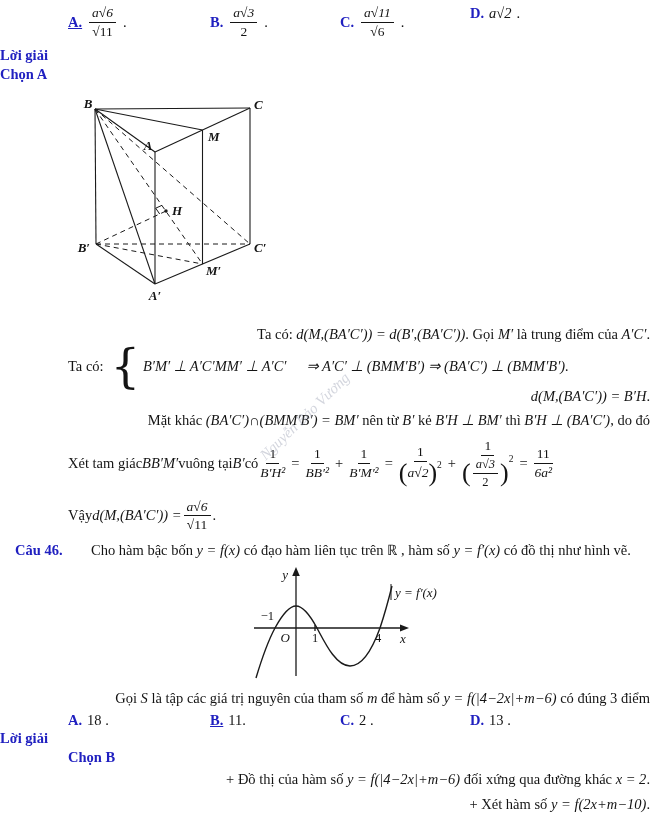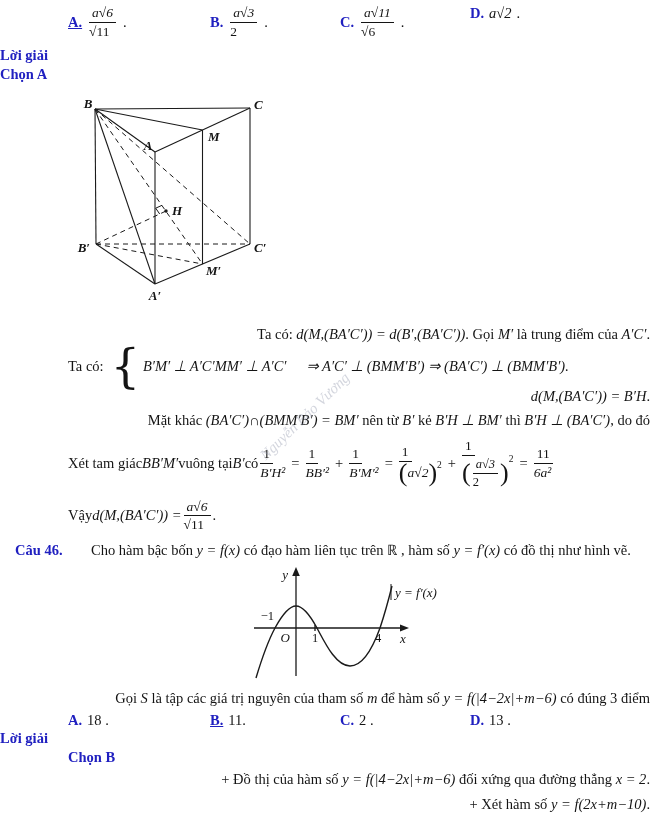--- a/index.html
+++ b/index.html
@@ -14,21 +14,21 @@
   .t{font-style:normal;}
   .ul{text-decoration:underline;}
   .para{margin:0 0 0 68px;line-height:21px;text-align:right;}
   .center{text-align:left;}
   
   .ansrow{position:relative;}
   .ansrow1{height:40px;}
   .ansrow2{height:18px;margin-top:3px;}
   .opt{position:absolute;top:0;display:flex;align-items:center;gap:5px;white-space:nowrap;}
   
-  .frac{display:inline-flex;flex-direction:column;align-items:flex-start;text-align:center;
+  .frac{display:inline-flex;flex-direction:column;align-items:center;text-align:center;
         vertical-align:middle;font-size:13.5px;line-height:1.18;margin:0 2px;}
   .frac .num{border-bottom:1px solid #141414;padding:0 3px 1px;}
   .frac .den{padding-top:1px;display:inline-flex;align-items:center;}
   .frac .frac{font-size:12.5px;}
   .bp{font-size:26px;font-weight:300;line-height:0.8;font-style:normal;}
   .supc{font-size:9.5px;align-self:flex-start;margin-top:-3px;font-style:normal;}
   .op{margin:0 4px;}
   
   .sysrow{display:flex;align-items:center;margin-left:68px;margin-top:2px;}
   .brace{font-size:46px;font-weight:200;line-height:0.85;margin:0 3px 0 7px;font-family:"DejaVu Serif",serif;}
@@ -249,18 +249,18 @@
     </span>
     <span class="opt" style="left:470px">
       <span class="blue">D.</span>
       <span class="t">13 .</span>
     </span>
   </div>
 
   <div class="center blue">Lời giải</div>
   <div class="blue" style="margin-left:68px;margin-top:2px">Chọn B</div>
 
-  <p class="para" style="margin-top:3px"><span class="t">+ Đồ thị của hàm số </span><span class="m">y = f(|4−2x|+m−6)</span><span class="t"> đối xứng qua đường thẳng </span><span class="m">x = 2</span><span class="t">.</span></p>
+  <p class="para" style="margin-top:3px"><span class="t">+ Đồ thị của hàm số </span><span class="m">y = f(|4−2x|+m−6)</span><span class="t"> đối xứng qua đường khác </span><span class="m">x = 2</span><span class="t">.</span></p>
   <p class="para" style="margin-top:4px"><span class="t">+ Xét hàm số </span><span class="m">y = f(2x+m−10)</span><span class="t">.</span></p>
 
   <div class="watermark">Nguyễn Bảo Vương</div>
 
 </div>
 
 </body></html>

